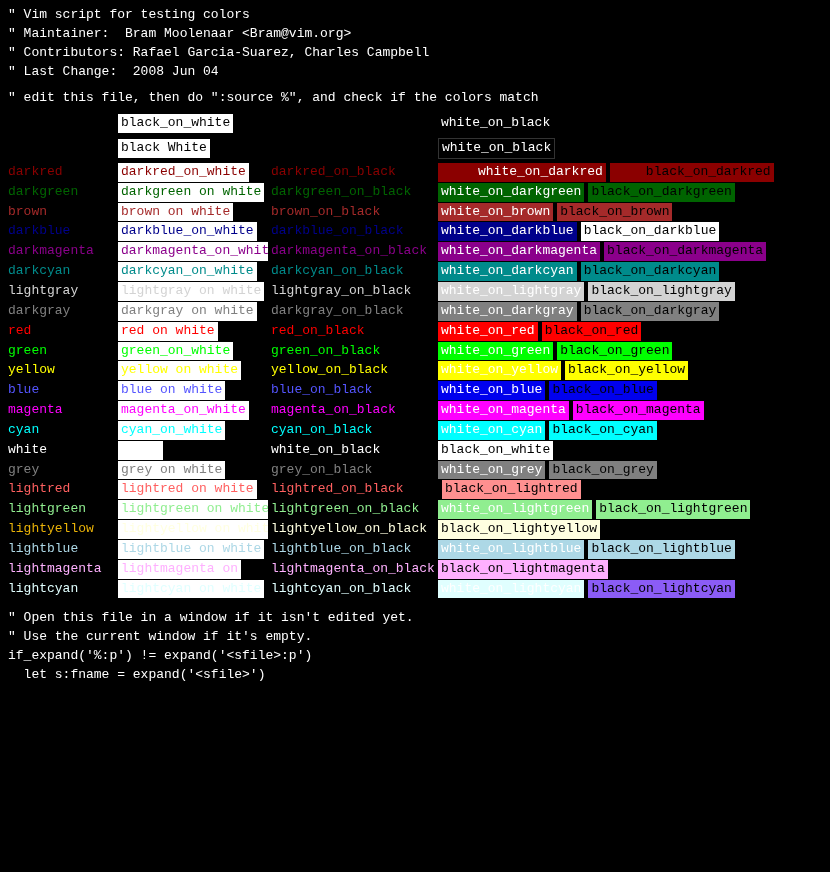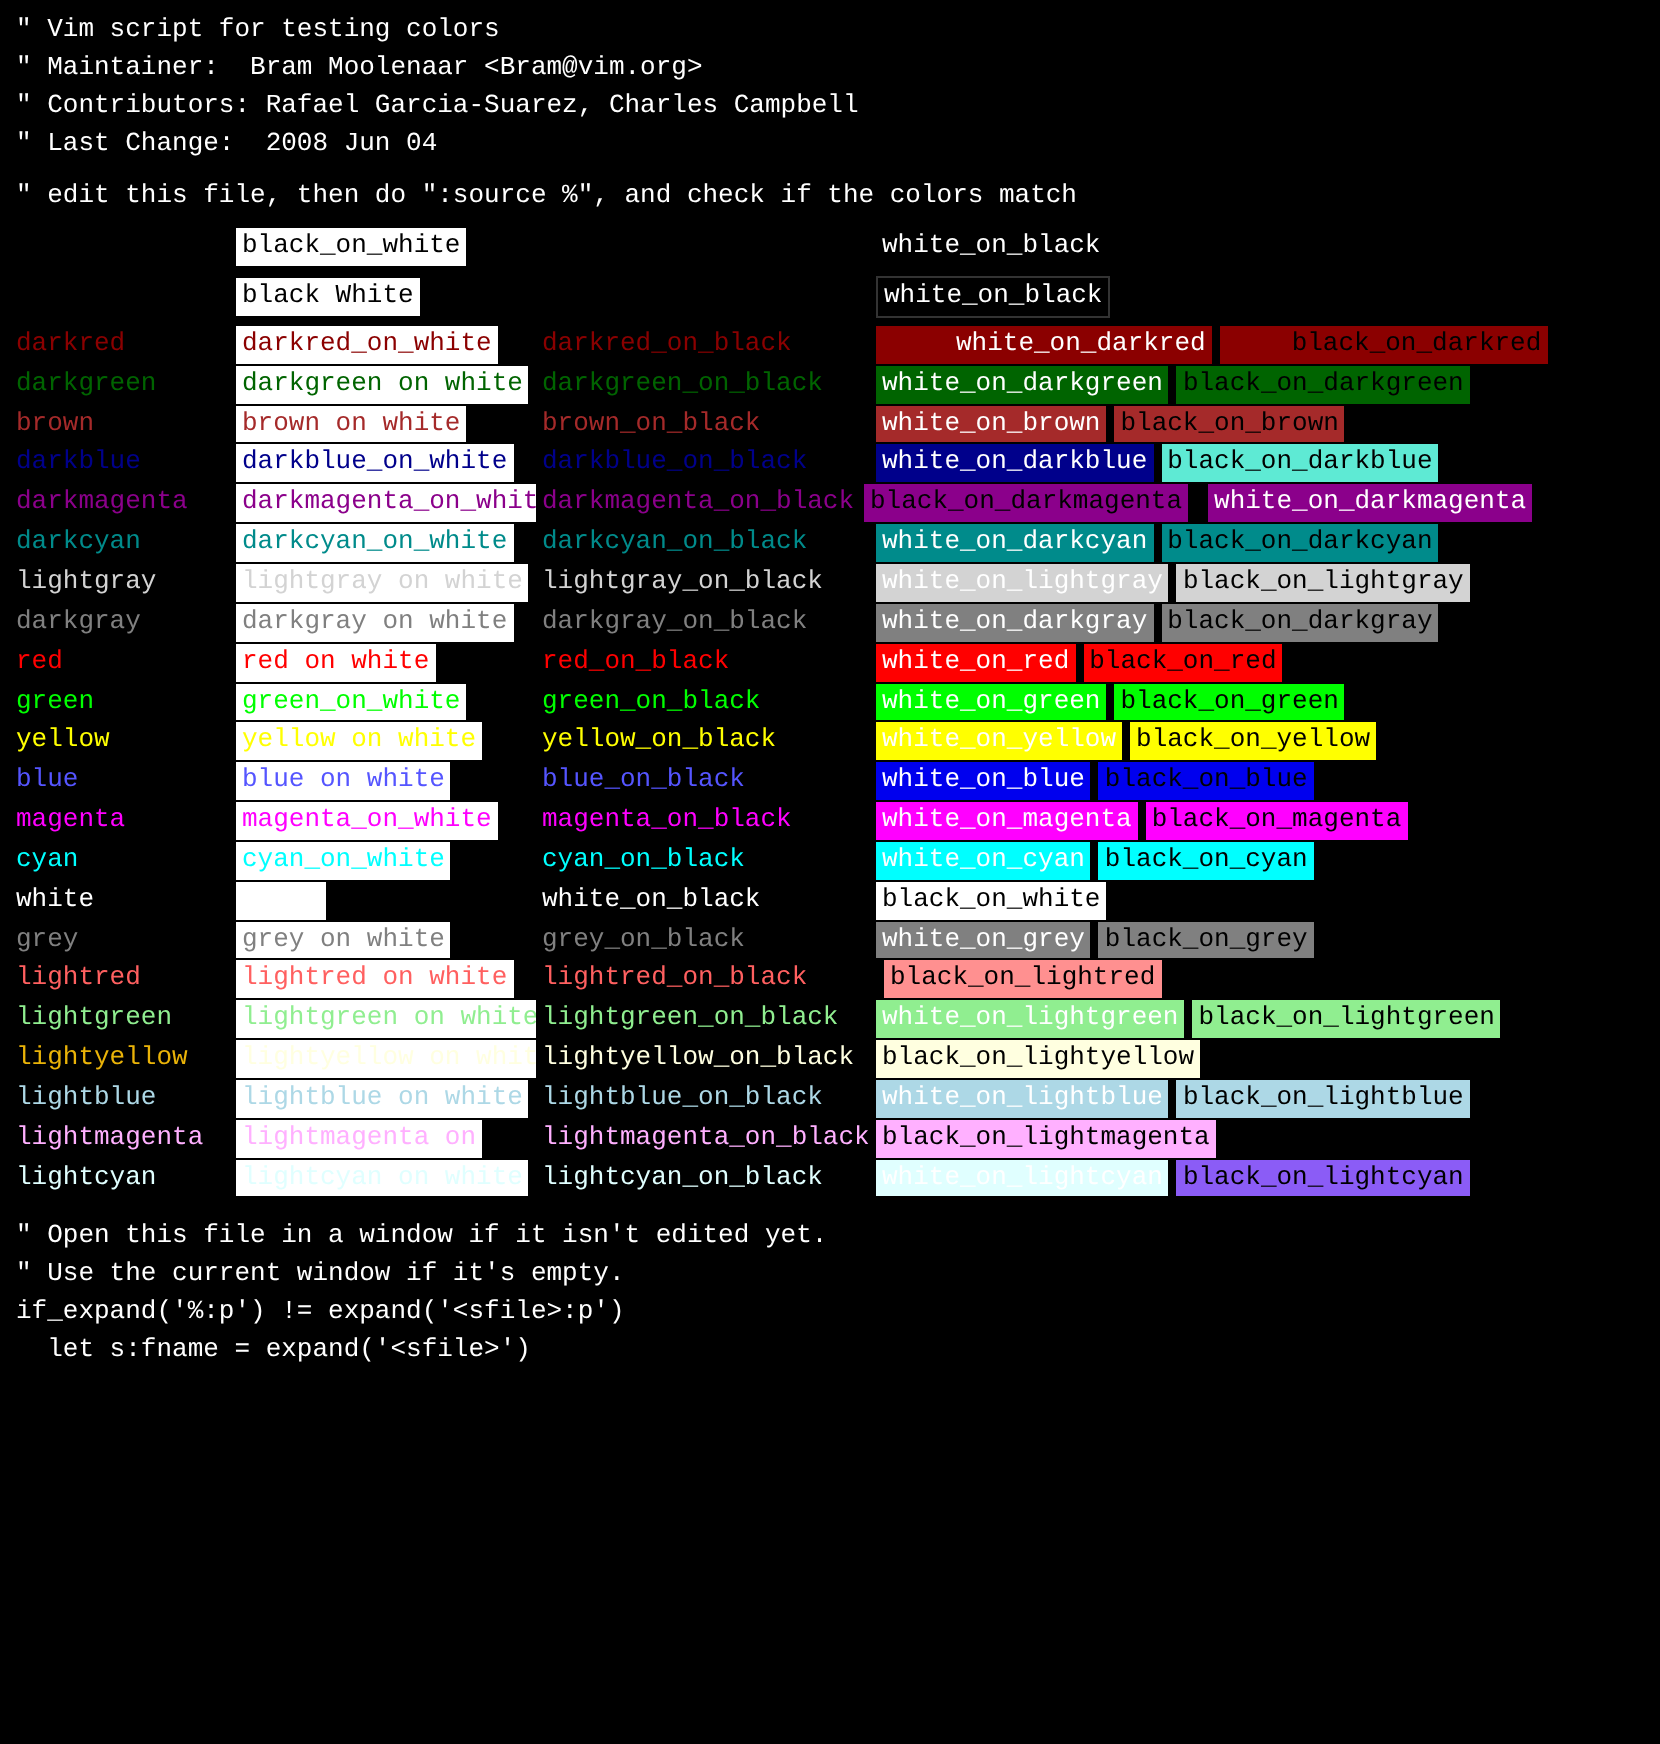--- a/index.html
+++ b/index.html
@@ -43,21 +43,21 @@
     .bg-black { background: #000000; color: #fff; }
 
     
     .white-on-darkred { background: #8b0000; color: #fff; padding-left: 40px; }
     .black-on-darkred { background: #8b0000; color: #000; padding-left: 36px; }
     .white-on-darkgreen { background: #006400; color: #fff; }
     .black-on-darkgreen { background: #006400; color: #000; }
     .white-on-brown { background: #a52a2a; color: #fff; }
     .black-on-brown { background: #a52a2a; color: #000; }
     .white-on-darkblue { background: #00008b; color: #fff; }
-    .black-on-darkblue { background: #5eead4; color: #000; }
+    .black-on-darkblue { background: #ffffff; color: #000; }
     .white-on-darkmagenta { background: #8b008b; color: #fff; }
     .black-on-darkmagenta { background: #8b008b; color: #000; }
     .white-on-darkcyan { background: #008b8b; color: #fff; }
     .black-on-darkcyan { background: #008b8b; color: #000; }
     .white-on-darkgray { background: #808080; color: #fff; }
     .black-on-darkgray { background: #808080; color: #000; }
     .white-on-red { background: #ff0000; color: #fff; }
     .black-on-red { background: #ff0000; color: #000; }
     .white-on-green { background: #00ff00; color: #fff; }
     .black-on-green { background: #00ff00; color: #000; }
@@ -189,25 +189,25 @@
 </div>
 
 <div class="row">
   <div class="col-name" style="color:#8b008b">darkmagenta</div>
   <div class="col-left">
     <span class="chip" style="background:#fff;color:#8b008b">darkmagenta_on_white</span>
   </div>
   <div class="col-mid">
     <span class="chip" style="background:#000;color:#8b008b">darkmagenta_on_black</span>
   </div>
+  <div style="margin-left:10px;">
+    <span class="chip white-on-darkmagenta">white_on_darkmagenta</span>
+  </div>
   <div style="margin-left:4px;">
     <span class="chip black-on-darkmagenta">black_on_darkmagenta</span>
-  </div>
-  <div style="margin-left:10px;">
-    <span class="chip white-on-darkmagenta">white_on_darkmagenta</span>
   </div>
 </div>
 
 <div class="row">
   <div class="col-name" style="color:#008b8b">darkcyan</div>
   <div class="col-left">
     <span class="chip" style="background:#fff;color:#008b8b">darkcyan_on_white</span>
   </div>
   <div class="col-mid">
     <span class="chip" style="background:#000;color:#008b8b">darkcyan_on_black</span>

